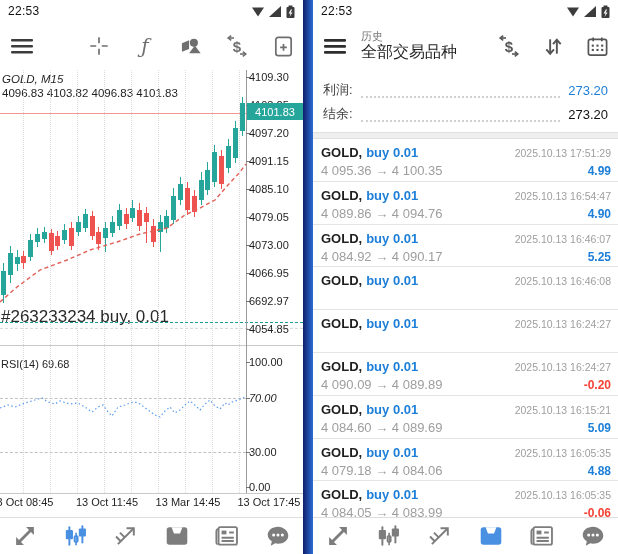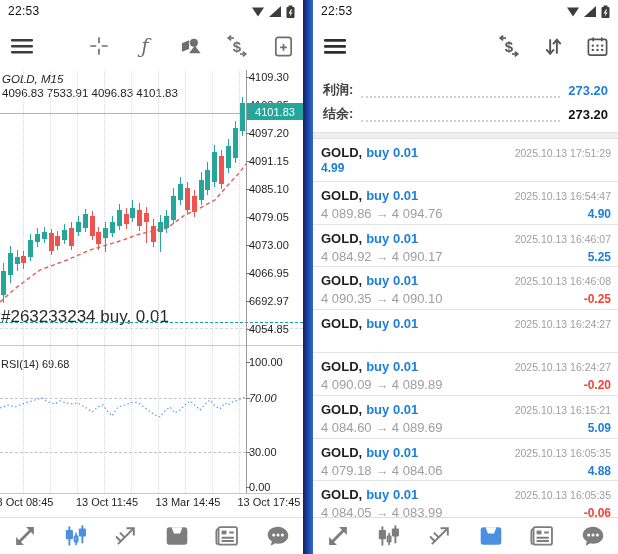--- a/index.html
+++ b/index.html
@@ -46,21 +46,21 @@
   
   .navbar{position:absolute;left:0;bottom:0;width:100%;height:36px;background:#fff;border-top:1px solid #ddd;display:flex;align-items:center;justify-content:space-around;}
   .nav-btn{width:26px;height:26px;color:#7d7d7d;cursor:pointer;}
   .nav-btn.active{color:#4a90e2;}
   
   .htitles{margin-left:14px;line-height:1.15;}
   .hsub{font-size:11px;color:#777;}
   .htitle{font-size:16px;color:#1f1f1f;}
   .rico{color:#555;}
   #summary{padding:8px 10px 0 10px;}
-  .sumrow{height:24px;display:flex;align-items:center;font-size:13px;font-weight:bold;}
+  .sumrow{height:24px;display:flex;align-items:center;font-size:13px;font-weight:normal;}
   .sumlabel{color:#3f3f3f;}
   .leader{flex:1;border-bottom:2px dotted #d0d0d0;margin:0 8px 4px 8px;align-self:flex-end;}
   .sumval{color:#111;}
   .sumval.blue{color:#1d7fd8;}
   #thickdiv{height:5px;background:#efefef;border-top:1px solid #e0e0e0;border-bottom:1px solid #e0e0e0;margin-top:6px;}
   #tradelist{height:385px;overflow:hidden;}
   .trow{height:42.8px;box-sizing:border-box;border-bottom:1px solid #e4e4e4;padding:4px 7px 0 8px;cursor:pointer;}
   .tl1,.tl2{display:flex;align-items:baseline;justify-content:space-between;}
   .tsym{font-size:13px;font-weight:bold;color:#1f1f1f;margin-top:13px;}
   .tside{font-size:13px;font-weight:bold;color:#1d7fd8;margin-left:4px;}
@@ -134,21 +134,21 @@
       <span class="tico">
           <svg viewBox="0 0 24 24" width="23" height="23" fill="none" stroke="currentColor" stroke-width="1.8">
             <rect x="4" y="2.5" width="16" height="19" rx="2.5"></rect>
             <path d="M12 9.5 v7 M8.5 13 h7"></path>
           </svg>
         </span>
     </div>
 
     <div id="chart">
       <div class="abs symbol-line">GOLD, M15</div>
-      <div class="abs ohlc-line">4096.83 7533.91 4096.83 4101.83</div>
+      <div class="abs ohlc-line">4096.83 4103.82 4096.83 4101.83</div>
       <div class="abs pos-label">#263233234 buy, 0.01</div>
       <div class="abs rsi-label">RSI(14) 69.68</div>
     <div class="abs vgrid" style="left: 23px;"></div>
         <div class="abs vgrid" style="left: 50px;"></div>
         <div class="abs vgrid" style="left: 77px;"></div>
         <div class="abs vgrid" style="left: 104px;"></div>
         <div class="abs vgrid" style="left: 131px;"></div>
         <div class="abs vgrid" style="left: 158px;"></div>
         <div class="abs vgrid" style="left: 185px;"></div>
         <div class="abs vgrid" style="left: 212px;"></div>
@@ -342,20 +342,24 @@
         </span>
     </div>
     <div class="toolbar">
       <span class="burger"><svg viewBox="0 0 24 24" width="24" height="24">
             <g fill="#2e2e2e">
               <rect x="1" y="5" width="22" height="2.8" rx="1"></rect>
               <rect x="1" y="11" width="22" height="2.8" rx="1"></rect>
               <rect x="1" y="17" width="22" height="2.8" rx="1"></rect>
             </g>
           </svg></span>
+      <span class="htitles">
+        <div class="hsub">历史</div>
+        <div class="htitle">全部交易品种</div>
+      </span>
       <span class="tspace"></span>
       <span class="tico rico" style="margin-right:20px;">
         <span class="symwrap">
             <svg viewBox="0 0 24 24" width="24" height="24" fill="none" stroke="currentColor" stroke-width="1.6">
               <path d="M9 4 H3.5"></path>
               <path d="M6.2 1.6 L3.2 4 L6.2 6.4"></path>
               <path d="M15 20 H20.5"></path>
               <path d="M17.8 17.6 L20.8 20 L17.8 22.4"></path>
             </svg>
             <span class="symdollar">$</span>
@@ -398,20 +402,21 @@
         </div>
       </div>
     <div id="thickdiv"></div>
     <div id="tradelist">
         <div class="trow">
           <div class="tl1">
             <span><span class="tsym">GOLD,</span><span class="tside">buy 0.01</span></span>
             <span class="ttime">2025.10.13 17:51:29</span>
           </div>
           <div class="tl2">
+            <span class="tprices">4 095.36 → 4 100.35</span>
             <span class="tprofit">4.99</span>
           </div>
         </div>
         <div class="trow">
           <div class="tl1">
             <span><span class="tsym">GOLD,</span><span class="tside">buy 0.01</span></span>
             <span class="ttime">2025.10.13 16:54:47</span>
           </div>
           <div class="tl2">
             <span class="tprices">4 089.86 → 4 094.76</span>
@@ -425,24 +430,20 @@
           </div>
           <div class="tl2">
             <span class="tprices">4 084.92 → 4 090.17</span>
             <span class="tprofit">5.25</span>
           </div>
         </div>
         <div class="trow">
           <div class="tl1">
             <span><span class="tsym">GOLD,</span><span class="tside">buy 0.01</span></span>
             <span class="ttime">2025.10.13 16:46:08</span>
-          </div>
-          <div class="tl2">
-            <span class="tprices">4 090.35 → 4 090.10</span>
-            <span class="tprofit neg">-0.25</span>
           </div>
         </div>
         <div class="trow">
           <div class="tl1">
             <span><span class="tsym">GOLD,</span><span class="tside">buy 0.01</span></span>
             <span class="ttime">2025.10.13 16:24:27</span>
           </div>
         </div>
         <div class="trow">
           <div class="tl1">

